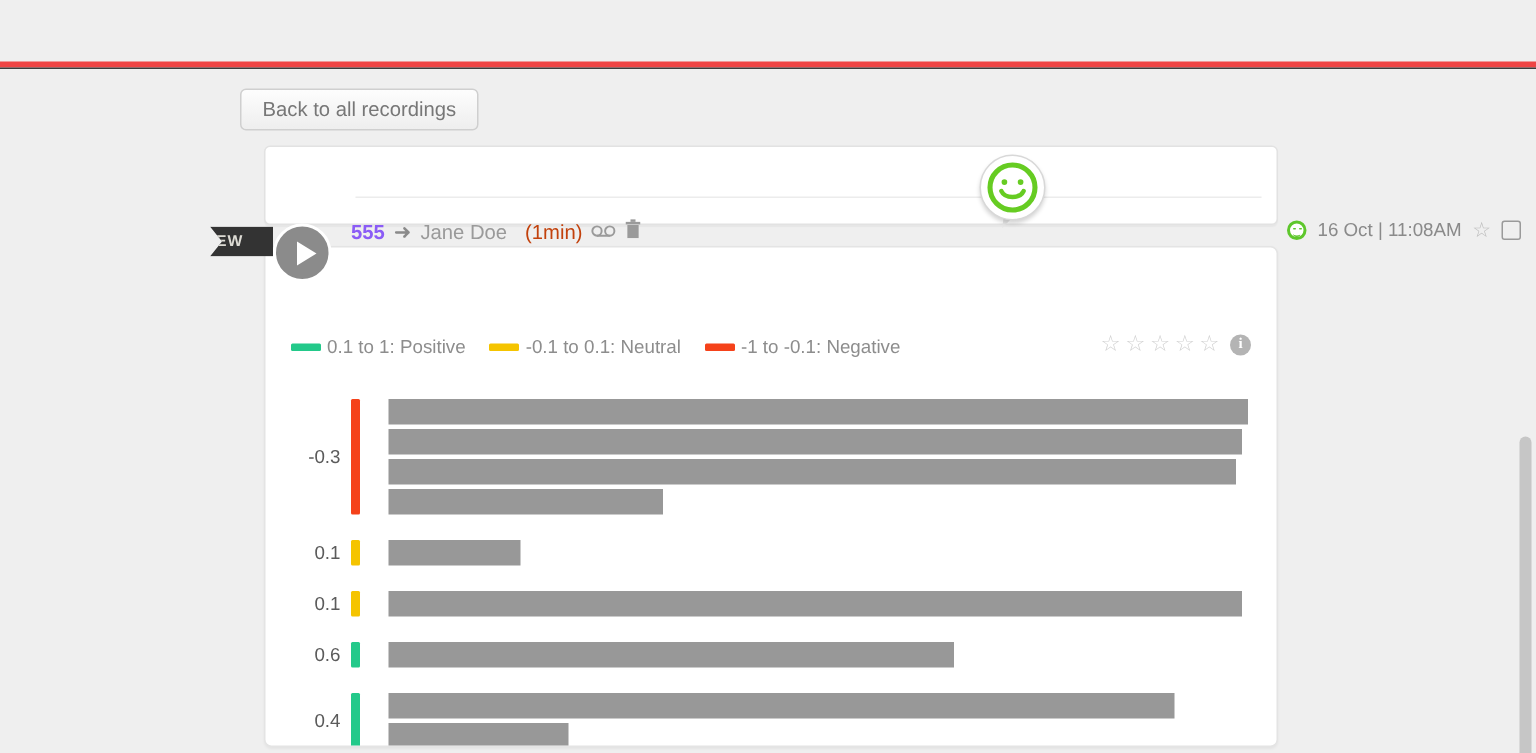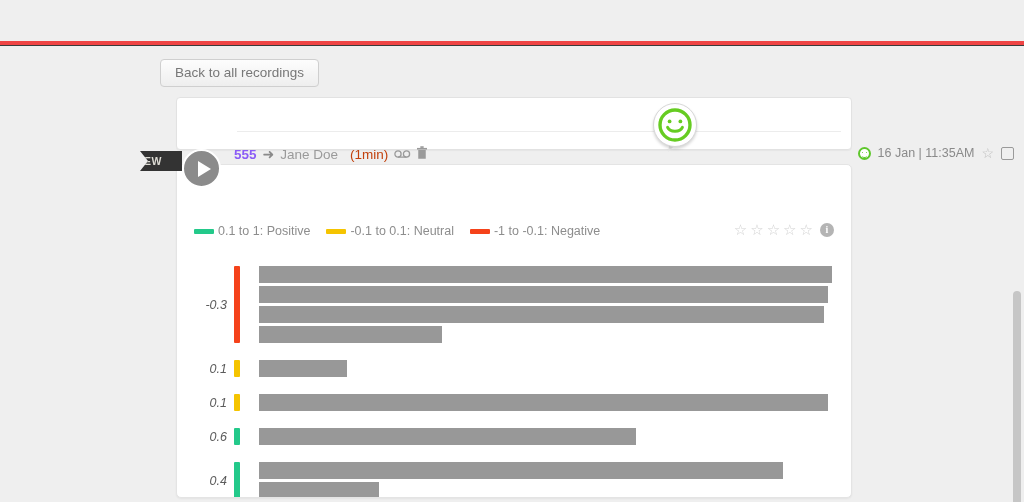--- a/index.html
+++ b/index.html
@@ -342,21 +342,20 @@
   .plot {
     position: absolute;
     left: 0; top: 92px;
     width: 674px;
     height: 240px;
   }
   .grp {
     position: absolute;
     left: 0;
     width: 584px;
-    font-style: italic;
   }
   .grp .score {
     position: absolute;
     left: 10px;
     width: 40px;
     text-align: right;
     font-size: 12.5px;
     color: #5b5b5b;
     top: 50%;
     transform: translateY(-50%);
@@ -454,21 +453,21 @@
       <svg width="10" height="13" viewBox="0 0 12 15" fill="#9a9a9a">
         <rect x="0" y="2" width="12" height="2"></rect>
           <rect x="4" y="0" width="4" height="2"></rect>
         <rect x="1.5" y="4.5" width="9" height="10.5"></rect>
       </svg>
     </span>
   </div>
 
   <div class="rec-right">
     <span class="mini-smiley"></span>
-    <span>16 Jan | 11:35AM</span>
+    <span>16 Oct | 11:08AM</span>
     <span class="star-out">☆</span>
     <span class="sq-box"></span>
   </div>
 
   <div class="smiley-pop">
     <div class="tail"></div>
     <div class="bubble"></div>
     <span>
       <svg width="34" height="34" viewBox="0 0 34 34">
         <circle cx="17" cy="17" r="15" fill="#ffffff" stroke="#66cc22" stroke-width="3.4"></circle>

